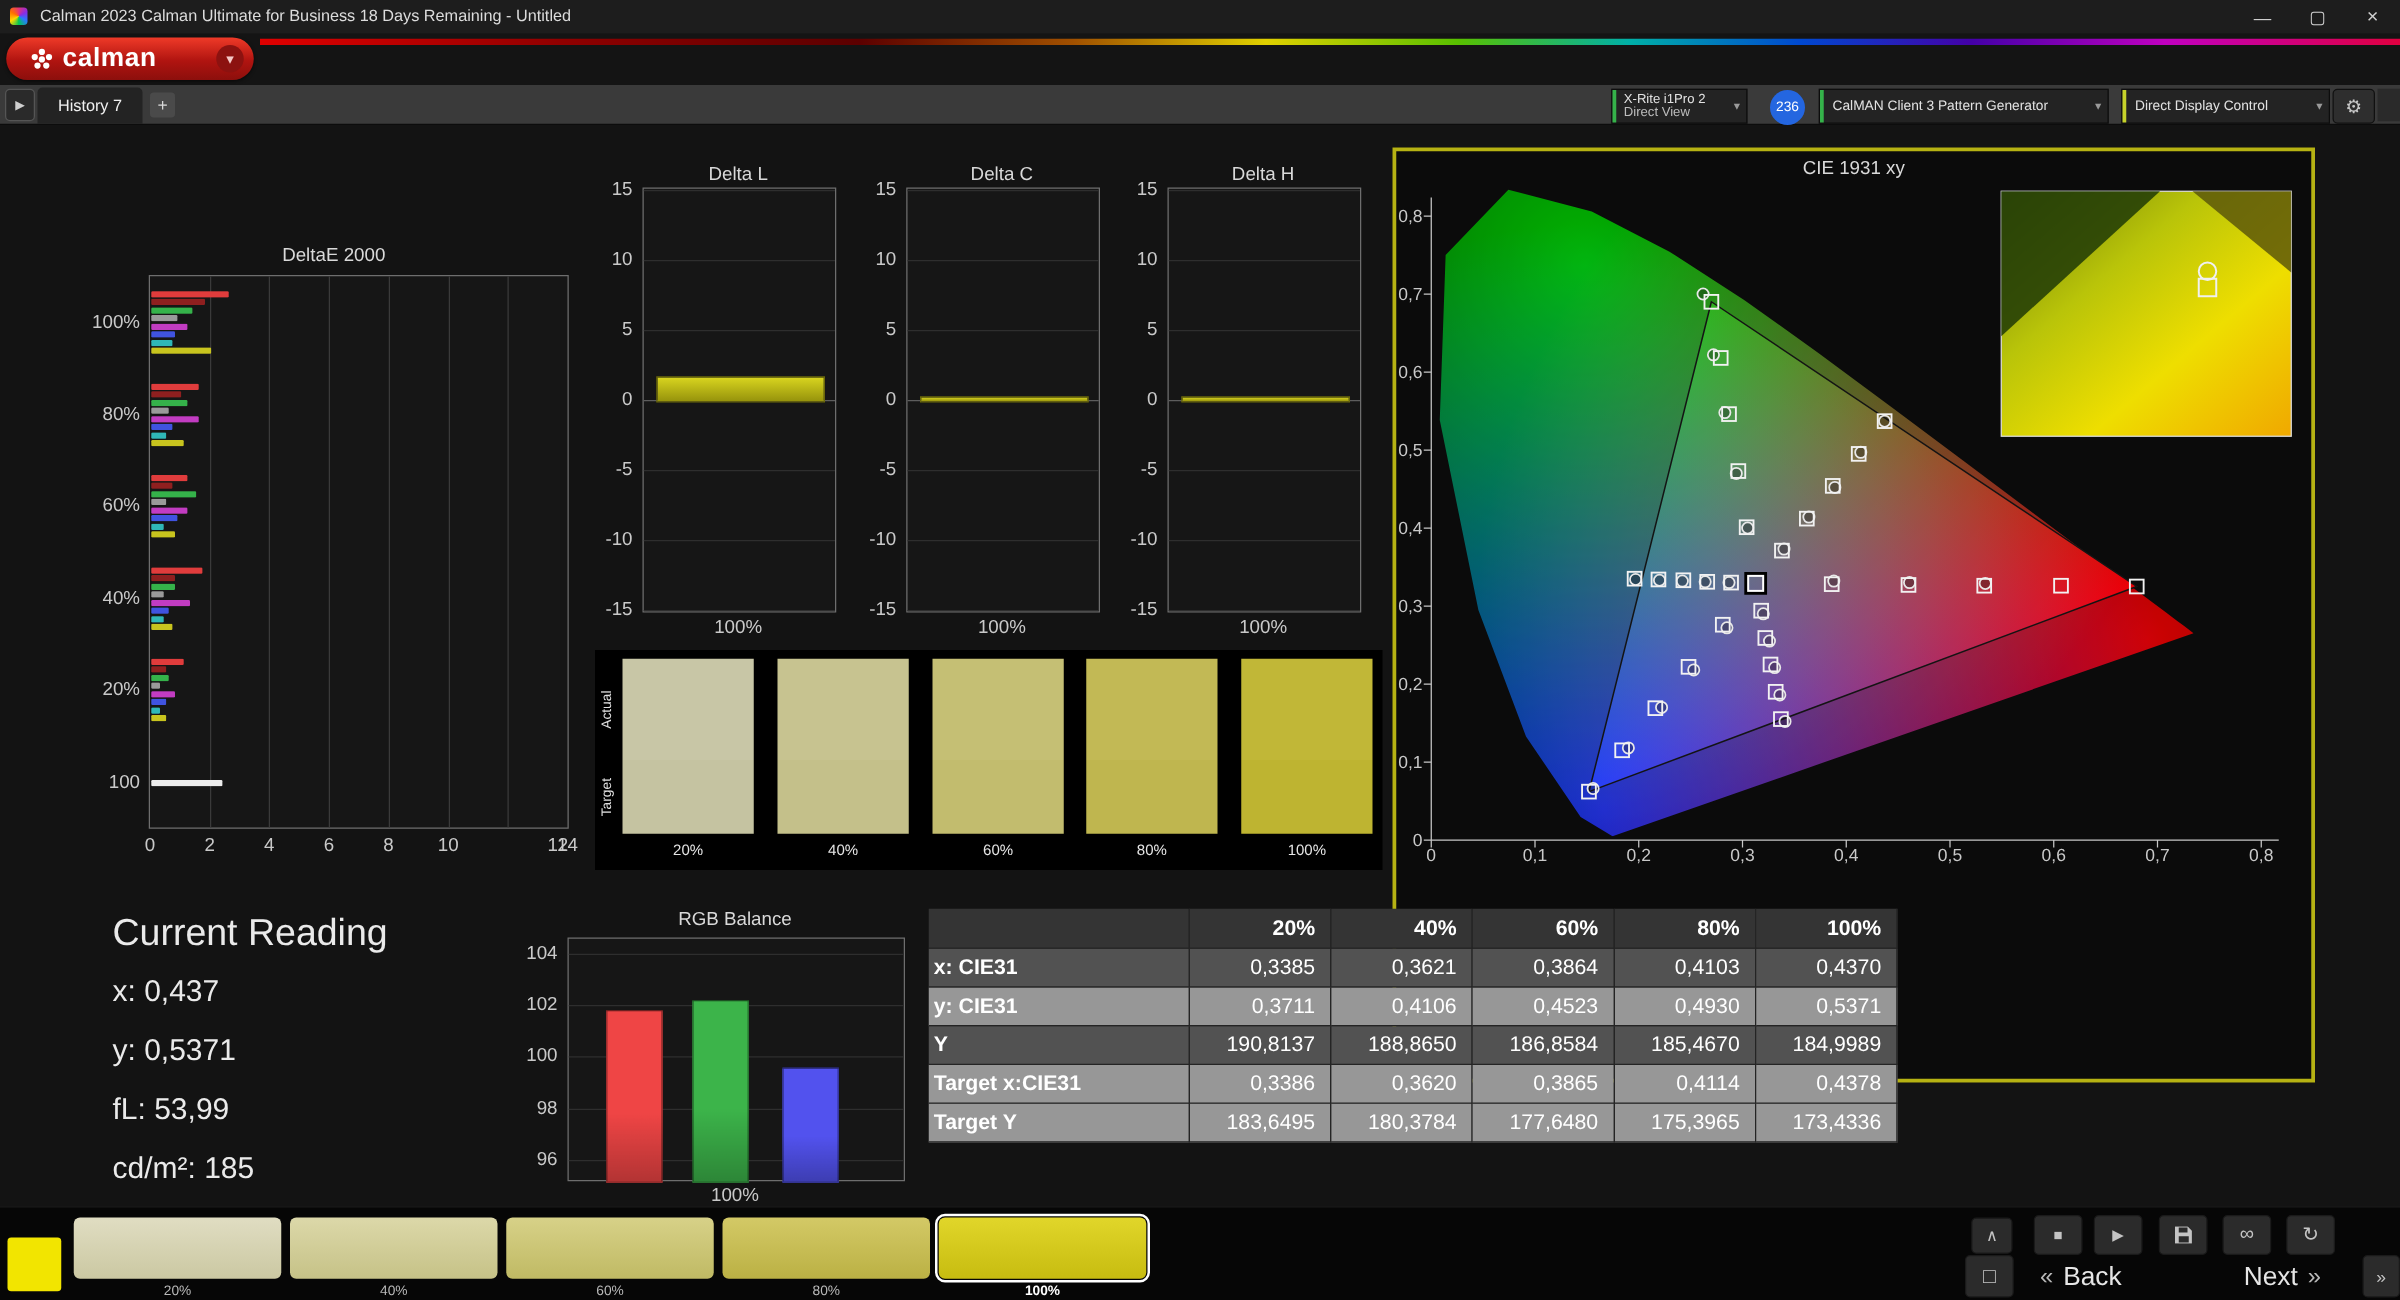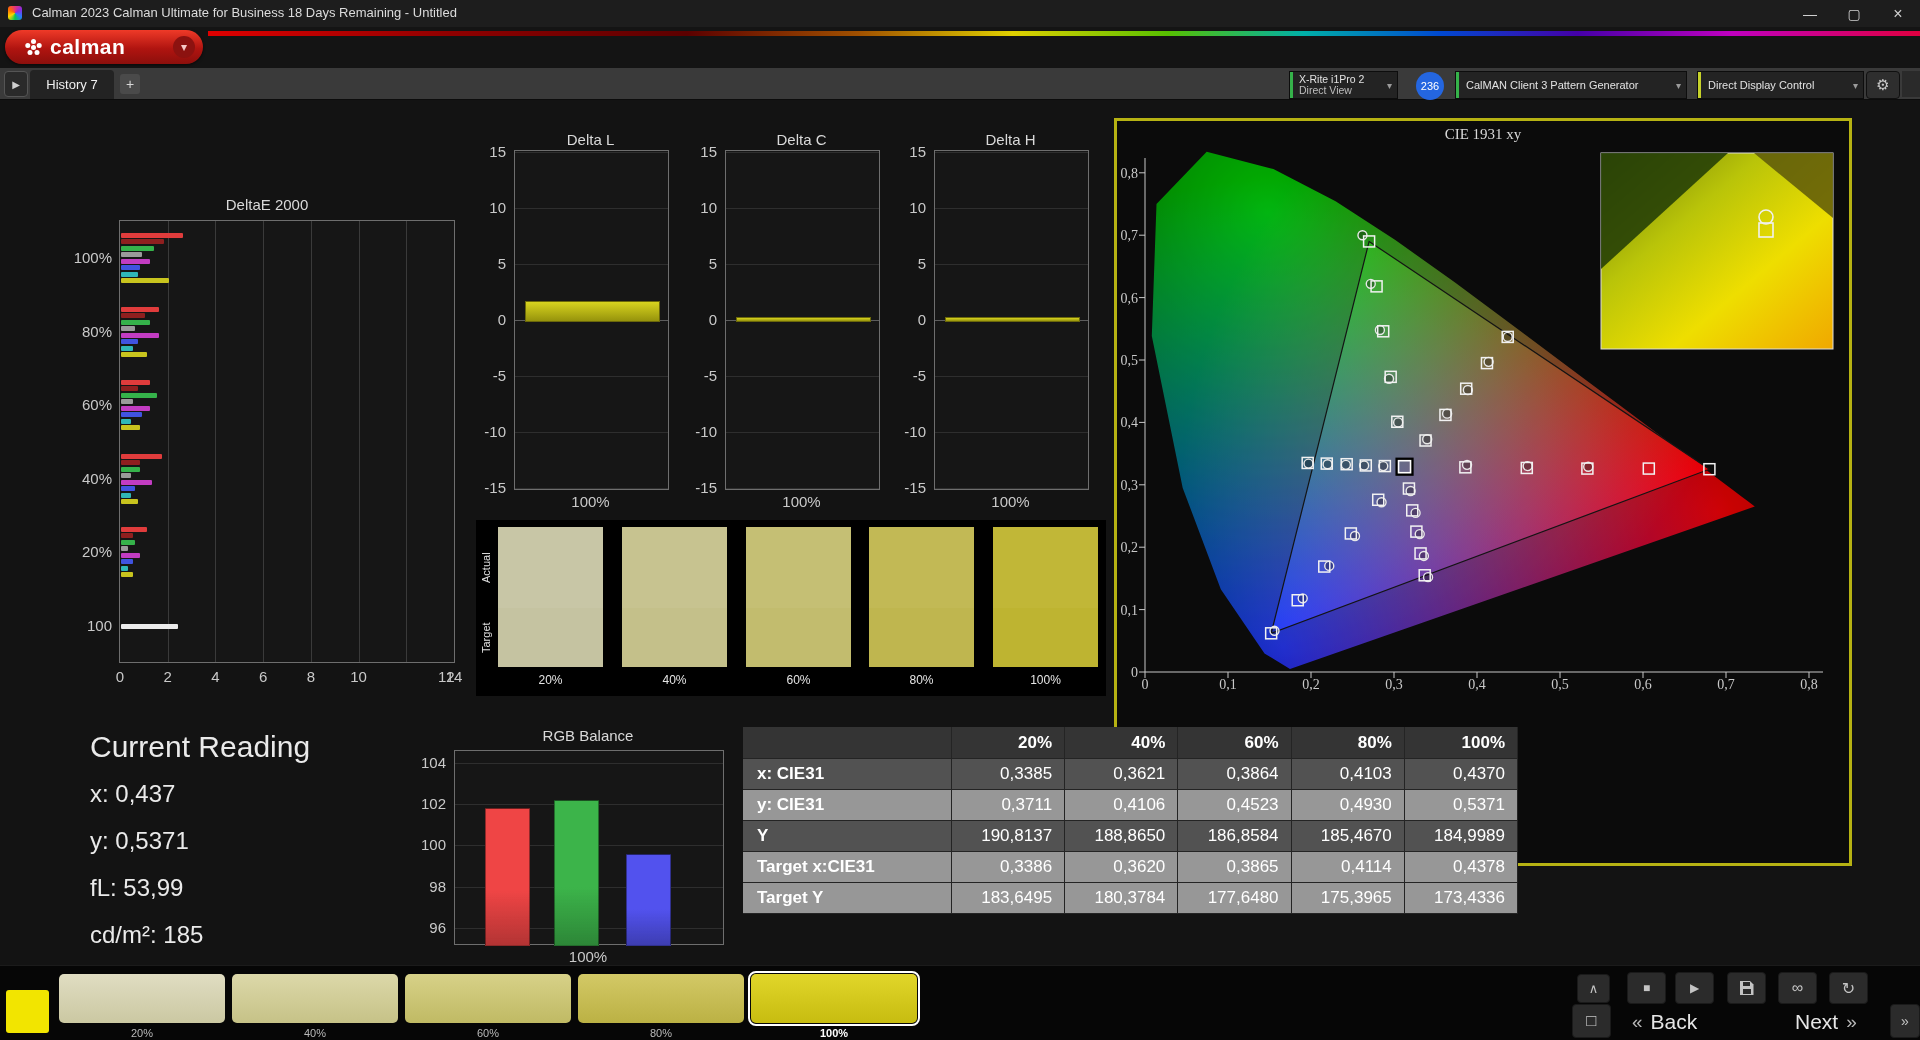--- a/index.html
+++ b/index.html
@@ -90,27 +90,27 @@
   #rgbchart .sc2-plot{position:absolute;left:0;top:23px;width:268px;height:193px;border:1px solid #6e6e6e;background:#161616;}
   .rgb-bar{position:absolute;width:43px;border:1px solid rgba(0,0,0,.4);}
   #rgb-xlabel{position:absolute;top:221px;left:0;width:100%;text-align:center;color:#c9c9c9;font-size:15px;}
 
   
   #dtable{left:743px;top:727px;width:775px;height:212px;font-size:17px;color:#fff;}
   #dtable table{border-collapse:collapse;width:775px;table-layout:fixed;}
   #dtable th,#dtable td{height:30px;padding:0 12px 0 0;text-align:right;border-right:1px solid #242424;
     border-bottom:1px solid #242424;font-weight:400;}
   #dtable th{background:#343434;font-weight:bold;height:31px;}
-  #dtable td.rowlab{text-align:left;padding-left:14px;font-weight:bold;}
+  #dtable td.rowlab{text-align:left;padding-left:4px;font-weight:bold;}
   #dtable tr.dark td{background:#525252;}
   #dtable tr.light td{background:#979797;}
   #dtable col.c0{width:208px;} #dtable col.cv{width:113px;}
 
   
-  #ciepanel{left:1114px;top:118px;width:738px;height:748px;border:3px solid #b6b213;background:#0b0b0b;box-sizing:border-box;font-family:Liberation Serif, serif;}
+  #ciepanel{left:1114px;top:118px;width:738px;height:748px;border:3px solid #b6b213;background:#0b0b0b;box-sizing:border-box;}
   #cie-title{position:absolute;top:5px;left:0;width:100%;text-align:center;color:#d9d9d9;font-size:15px;z-index:2;}
   #cie-svg{position:absolute;left:1px;top:1px;}
 
   
   #bottombar{left:0;top:965px;width:1920px;height:75px;background:#060606;border-top:1px solid #1b1b1b;}
   #pattern-tile{left:6px;top:24px;width:43px;height:43px;border-radius:3px;}
   .bswatch{position:absolute;top:8px;width:166px;height:49px;border-radius:5px;}
   .bswatch.selected{outline:2px solid #fff;outline-offset:1px;}
   .bslabel{position:absolute;top:61px;width:166px;text-align:center;color:#b9b9b9;font-size:11px;}
   .bslabel.selected{color:#fff;font-weight:bold;}

